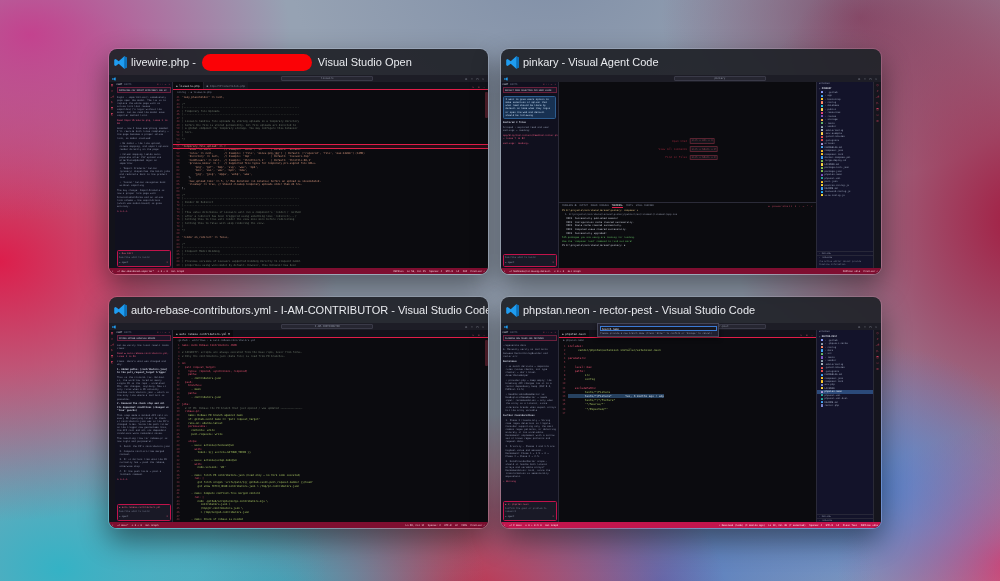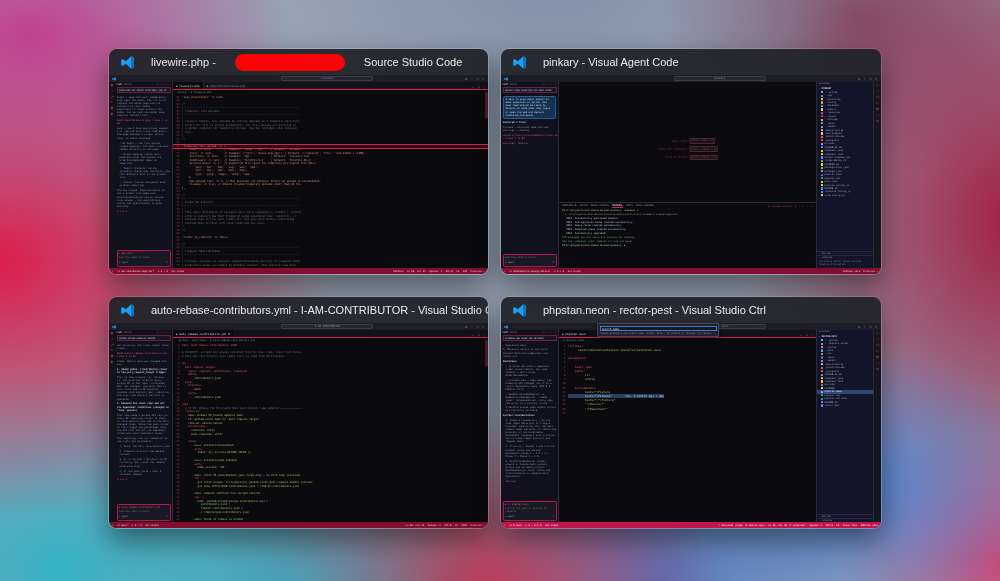--- a/index.html
+++ b/index.html
@@ -16,21 +16,21 @@
       radial-gradient(280px 220px at 101% 97%, rgba(214,60,110,.95), transparent 62%),
       radial-gradient(460px 520px at 102% 38%, rgba(164,22,60,.95), transparent 62%),
       radial-gradient(320px 260px at 86% 3%, rgba(126,73,103,.9), transparent 62%),
       radial-gradient(420px 300px at 55% -5%, rgba(128,143,167,.95), transparent 62%),
       #96a2b3;}
   .thumb{position:absolute;border-radius:9px;overflow:hidden;box-shadow:0 12px 28px rgba(0,0,0,.45);border:1px solid rgba(255,255,255,.08);}
   .t1{left:108px;top:48px;width:379px;height:225px;}
   .t2{left:500px;top:48px;width:380px;height:225px;}
   .t3{left:108px;top:296px;width:379px;height:231px;}
   .t4{left:500px;top:296px;width:380px;height:231px;}
-  .tlabel{height:26px;background:rgba(33,35,41,.94);display:flex;align-items:center;gap:16px;padding:0 11px;}
+  .tlabel{height:26px;background:rgba(33,35,41,.94);display:flex;align-items:center;gap:3px;padding:0 4px;}
   .tlabel .vsc{width:15px;height:15px;flex:none;display:flex;}
   .tlabel .tl-text{color:#e8eaee;font-size:11px;white-space:nowrap;}
   .redact{width:110px;height:17px;border-radius:9px;background:#fb0206;flex:none;margin:0 3px;}
   .win{position:relative;height:calc(100% - 26px);background:#15151c;display:flex;flex-direction:column;font-family:"DejaVu Sans Mono",monospace;}
   .win *{box-sizing:border-box;}
   
   .tbar{height:7px;background:#1d1d26;display:flex;align-items:center;gap:2px;padding:0 3px;flex:none;}
   .tbar .vscm{width:4px;height:4px;flex:none;display:flex;}
   .mi{font-size:2.6px;color:#9aa0ae;margin-right:1.5px;}
   .searchpill{margin:0 auto;width:92px;height:4.6px;background:#262631;border:.4px solid #3a3a48;border-radius:1px;color:#8b90a0;font-size:2.6px;line-height:4.2px;text-align:center;overflow:hidden;}
@@ -126,21 +126,21 @@
   <div class="thumb t1">
     <div class="tlabel">
       <span class="vsc">
           <svg viewBox="0 0 100 100">
             <path fill="#1f9cf0" d="M75 8 38 42 18 27 8 32v36l10 5 20-15 37 34 17-8V16z"></path>
             <path fill="#0d6fb8" d="M75 8v84l17-8V16z"></path>
           </svg>
         </span>
       <span class="tl-text">livewire.php -</span>
       <span class="redact"></span>
-      <span class="tl-text">Source Studio Code</span>
+      <span class="tl-text">Visual Studio Open</span>
     </div>
     <div class="win">
       <div class="tbar">
         <span class="vscm">
             <svg viewBox="0 0 100 100">
               <path fill="#1f9cf0" d="M75 8 38 42 18 27 8 32v36l10 5 20-15 37 34 17-8V16z"></path>
             </svg>
           </span>
         <span><span class="mi">File</span><span class="mi">Edit</span><span class="mi">Selection</span><span class="mi">View</span><span class="mi">Go</span><span class="mi">Run</span><span class="mi">Terminal</span><span class="mi">Help</span></span>
         <span class="searchpill">livewire</span>
@@ -947,21 +947,21 @@
   </div>
 
   <div class="thumb t4">
     <div class="tlabel">
       <span class="vsc">
           <svg viewBox="0 0 100 100">
             <path fill="#1f9cf0" d="M75 8 38 42 18 27 8 32v36l10 5 20-15 37 34 17-8V16z"></path>
             <path fill="#0d6fb8" d="M75 8v84l17-8V16z"></path>
           </svg>
         </span>
-      <span class="tl-text">phpstan.neon - rector-pest - Visual Studio Ctrl</span>
+      <span class="tl-text">phpstan.neon - rector-pest - Visual Studio Code</span>
     </div>
     <div class="win">
       <div class="qi">
         <div class="qi-input">Search name</div>
         <div class="qi-desc">Please provide a new branch name (Press 'Enter' to confirm or 'Escape' to cancel)</div>
       </div>
       <div class="tbar">
         <span class="vscm">
             <svg viewBox="0 0 100 100">
               <path fill="#1f9cf0" d="M75 8 38 42 18 27 8 32v36l10 5 20-15 37 34 17-8V16z"></path>

